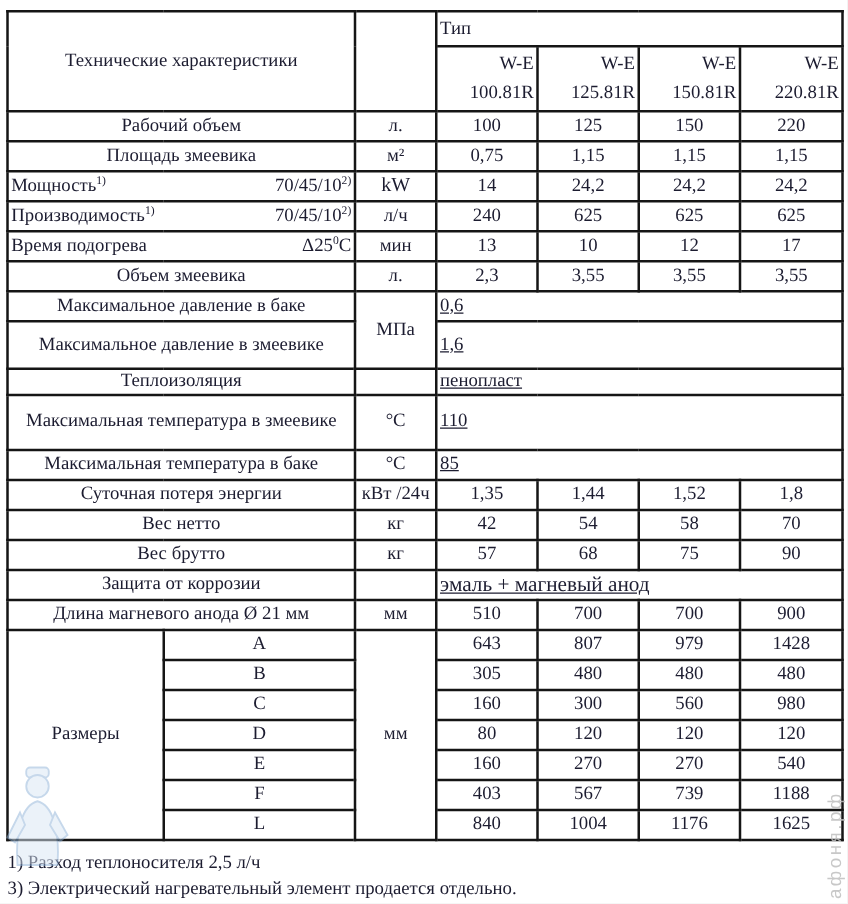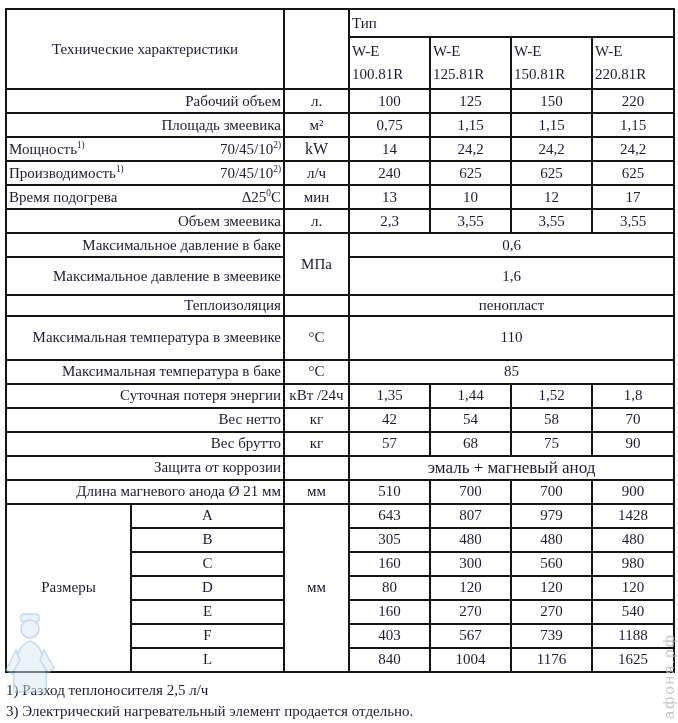--- a/index.html
+++ b/index.html
@@ -26,31 +26,31 @@
     vertical-align:middle;
   }
   .title-cell{
     font-weight:bold;
     font-size:16px;
     text-align:center;
     padding-left:7px;
   }
   .type-cell{text-align:left;font-size:15px;}
   .model-cell{
-    text-align:left;
+    text-align:right;
     font-weight:bold;
     font-size:14px;
     line-height:1.55;
   }
-  .label-cell{text-align:right;padding:1px 4px 1px 6px;line-height:1.25;}
+  .label-cell{text-align:center;padding:1px 4px 1px 6px;line-height:1.25;}
   .label-flex{display:flex;justify-content:space-between;align-items:flex-start;}
   .wrap-narrow{padding-right:42px;}
   .unit-cell{text-align:center;font-size:14px;white-space:nowrap;padding:0;}
   .value-cell{text-align:center;}
-  .span-value{text-align:center;font-size:16px;}
+  .span-value{font-size:16px;text-decoration:underline;}
   .letter-cell{text-align:center;}
   .group-cell{text-align:center;}
   sup{font-size:0.62em;line-height:0;}
   .footnotes{
     margin:7px 0 0 6px;
     font-size:15px;
     line-height:21px;
     color:#1c1c30;
   }
   .watermark-text{

